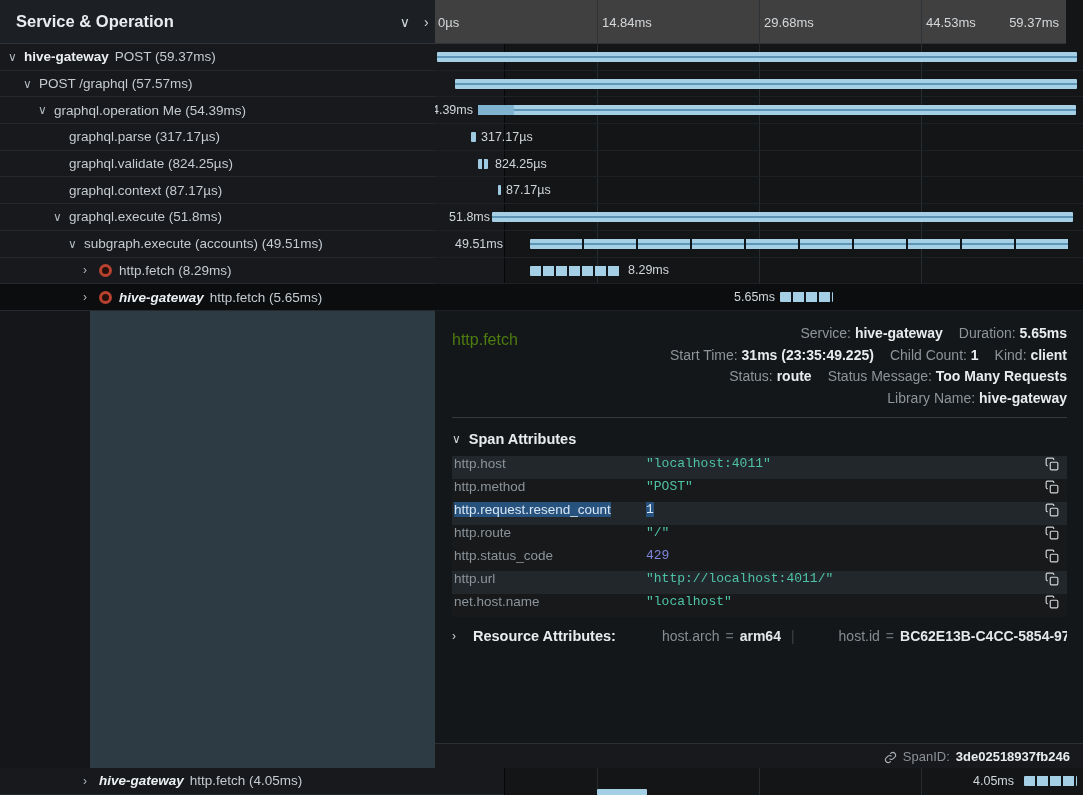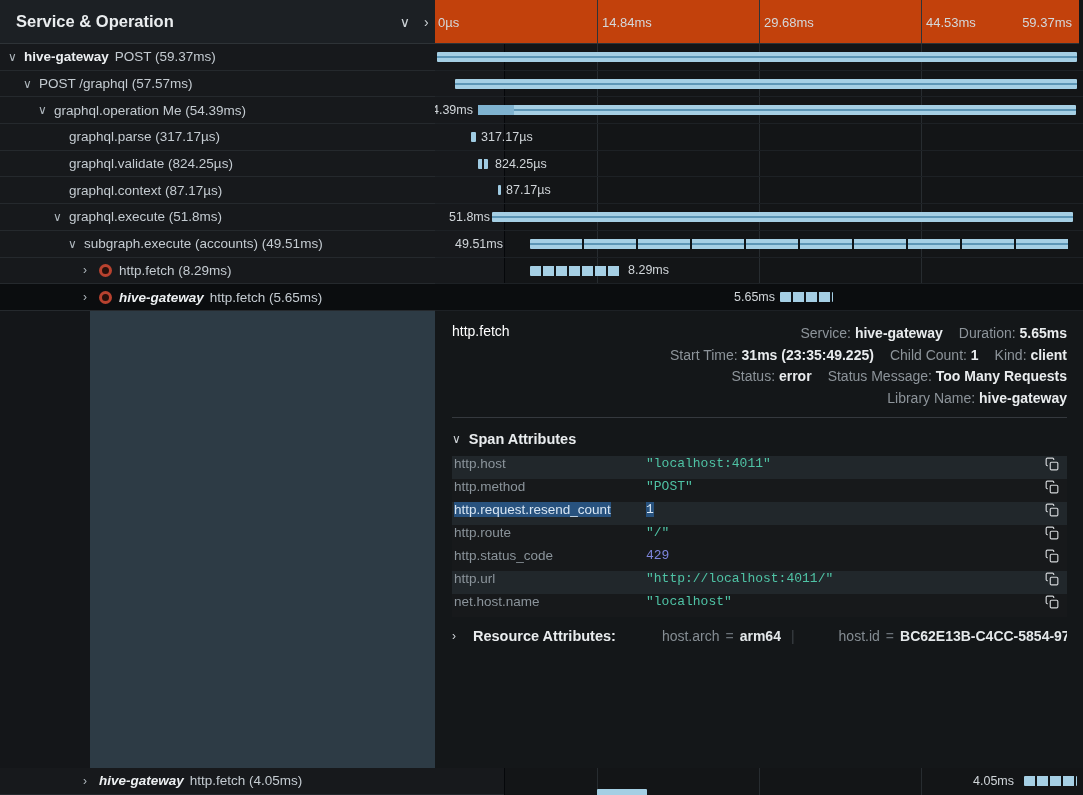--- a/index.html
+++ b/index.html
@@ -24,21 +24,21 @@
   .err{width:7px;height:7px;border-radius:50%;border:3px solid #b8422f;background:#26100b;
        margin-right:7px;flex:0 0 auto;}
   .tsvc{font-weight:bold;color:#edf0f2;margin-right:6px;}
   .tsvc.it{font-style:italic;}
   #tree-highlight{position:absolute;left:90px;top:311px;width:345px;height:457px;
                   background:#2d3b45;border-bottom:1px solid #25292d;}
   #tree-bottom{position:absolute;top:768px;left:0;right:0;}
   
   #right{position:absolute;left:435px;top:0;width:648px;height:795px;}
   .gridline{position:absolute;top:44px;bottom:0;width:1px;background:#272c30;z-index:0;}
-  .ruler{position:absolute;top:0;left:0;right:4px;height:44px;background:#c2410c;
+  .ruler{position:absolute;top:0;left:0;right:17px;height:44px;background:#404040;
          border-bottom:1px solid #2e3337;box-sizing:border-box;z-index:2;}
   .rtick{position:absolute;top:0;bottom:0;width:1px;background:#2e3338;}
   .rlabel{position:absolute;top:50%;transform:translateY(-50%);font-size:13px;color:#d4d8db;}
   #tl-rows{position:absolute;top:44px;left:0;right:0;z-index:1;}
   .tlrow{height:26.7px;position:relative;box-sizing:border-box;border-bottom:1px solid #1d2125;overflow:hidden;}
   .tlrow.selected{background:#0b0d0f;}
   .tl-label{position:absolute;top:50%;transform:translateY(-50%);font-size:12.5px;color:#d0d5d9;white-space:nowrap;}
   .bar{position:absolute;top:8px;height:10px;background:#a5cfe4;border-radius:1px;}
   .bar.seam{background:linear-gradient(180deg,#a5cfe4 0 4px,#5d96b6 4px 6px,#a5cfe4 6px 10px);}
   .bar.head{background:linear-gradient(180deg,#a5cfe4 0 4px,#5d96b6 4px 6px,#a5cfe4 6px 10px);}
@@ -49,21 +49,21 @@
   .bar.ticks-fine{background:repeating-linear-gradient(90deg,#a5cfe4 0 11px,#0f1519 11px 13px);}
   .bar.micro{background:#9fcbe2;}
   .bar.micro2{background:repeating-linear-gradient(90deg,#9fcbe2 0 4px,transparent 4px 6px);}
   #tl-bottom{position:absolute;top:768px;left:0;width:648px;height:27px;z-index:1;}
   #tl-bottom .bar,#tl-bottom .tl-label{position:absolute;}
   #tl-bottom .tl-label{transform:none;}
   
   #detail{position:absolute;top:311px;left:0;width:648px;height:457px;background:#141719;z-index:3;
           box-sizing:border-box;padding:12px 16px 0 17px;}
   .d-head{display:flex;justify-content:space-between;align-items:flex-start;}
-  .d-title{font-size:14px;color:#ffffff;margin-top:0;}
+  .d-title{font-size:16px;color:#4d7c0f;margin-top:8px;}
   .d-meta{text-align:right;font-size:14px;line-height:21.5px;}
   .mline{white-space:nowrap;}
   .pair{margin-left:16px;}
   .pair:first-child{margin-left:0;}
   .lab{color:#8d949a;}
   .val{color:#e9ecee;font-weight:bold;}
   .d-divider{height:1px;background:#35393e;margin-top:8px;}
   .d-attr-head{margin-top:12px;font-size:14.5px;font-weight:bold;color:#e9ecee;display:flex;
                align-items:center;gap:8px;height:18px;}
   .d-attr-head .chev{font-weight:normal;color:#cfd4d8;font-size:12px;}
@@ -221,21 +221,21 @@
           <div class="bar ticks-fine" style="left: 345px; width: 53px;"></div>
         </div>
       </div>
 
     <section id="detail">
       <div class="d-head">
         <div class="d-title">http.fetch</div>
         <div class="d-meta">
             <div class="mline"><span class="pair"><span class="lab">Service: </span><span class="val">hive-gateway</span></span><span class="pair"><span class="lab">Duration: </span><span class="val">5.65ms</span></span></div>
             <div class="mline"><span class="pair"><span class="lab">Start Time: </span><span class="val">31ms (23:35:49.225)</span></span><span class="pair"><span class="lab">Child Count: </span><span class="val">1</span></span><span class="pair"><span class="lab">Kind: </span><span class="val">client</span></span></div>
-            <div class="mline"><span class="pair"><span class="lab">Status: </span><span class="val">error</span></span><span class="pair"><span class="lab">Status Message: </span><span class="val">Too Many Requests</span></span></div>
+            <div class="mline"><span class="pair"><span class="lab">Status: </span><span class="val">route</span></span><span class="pair"><span class="lab">Status Message: </span><span class="val">Too Many Requests</span></span></div>
             <div class="mline"><span class="pair"><span class="lab">Library Name: </span><span class="val">hive-gateway</span></span></div>
           </div>
       </div>
       <div class="d-divider"></div>
       <div class="d-attr-head">
         <span class="chev">∨</span>
         <span>Span Attributes</span>
       </div>
       <div id="attr-table">
           <div class="arow light">
@@ -307,20 +307,30 @@
     <path d="M5 15H4a2 2 0 0 1-2-2V4a2 2 0 0 1 2-2h9a2 2 0 0 1 2 2v1"></path>
   </svg>
 </button>
           </div>
         </div>
       <div class="d-resource">
         <span class="chev">›</span>
         <span class="rtitle">Resource Attributes:</span>
         <span id="resource-pairs"><span class="rkey">host.arch</span><span class="req">=</span><span class="rval">arm64</span><span class="rsep">|</span><span class="rkey">host.id</span><span class="req">=</span><span class="rval">BC62E13B-C4CC-5854-9788-2568…</span></span>
       </div>
+      <div class="d-footer">
+        <span class="f-link">
+          <svg viewBox="0 0 24 24">
+            <path d="M10 14a5 5 0 0 0 7.07 0l2.83-2.83a5 5 0 0 0-7.07-7.07L11.5 5.43"></path>
+            <path d="M14 10a5 5 0 0 0-7.07 0L4.1 12.83a5 5 0 0 0 7.07 7.07l1.32-1.33"></path>
+          </svg>
+        </span>
+        <span class="f-label">SpanID:</span>
+        <span class="f-val">3de02518937fb246</span>
+      </div>
     </section>
 
     <div id="tl-bottom">
         <span class="tl-label" style="left: 538px; top: 6px;">4.05ms</span>
         <div class="bar ticks-fine" style="left: 589px; top: 8px; width: 53px;"></div>
         <div class="bar solid" style="left: 162px; top: 21px; width: 50px;"></div>
       </div>
   </main>
 </div>
 

